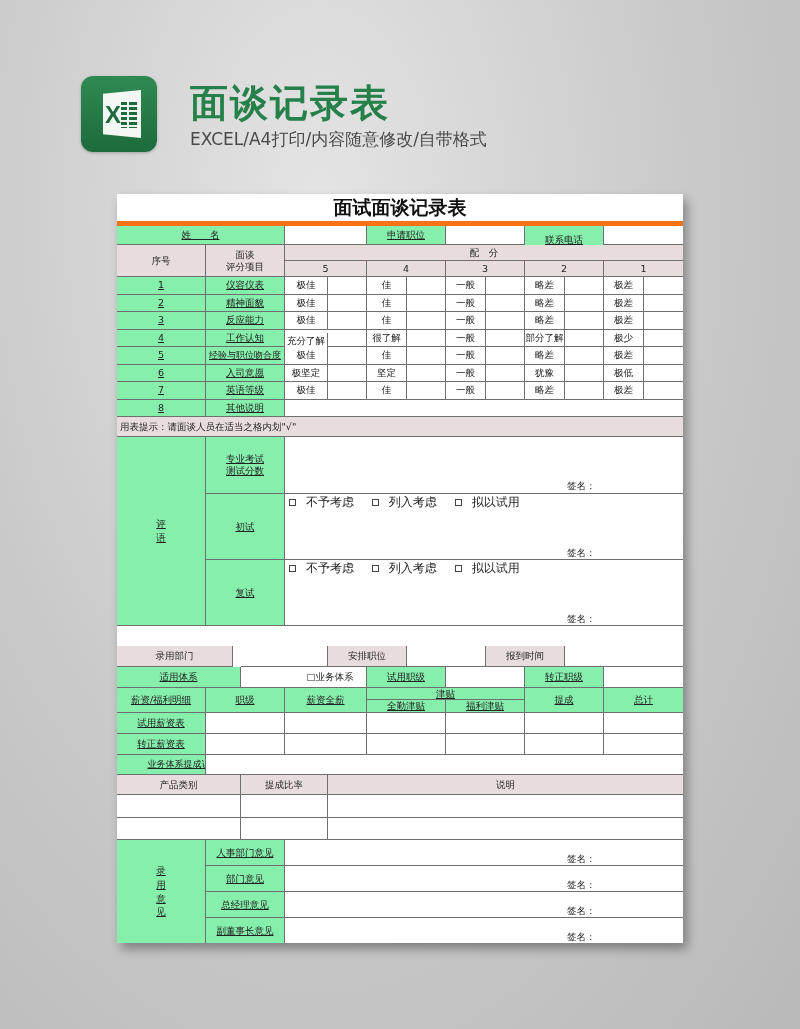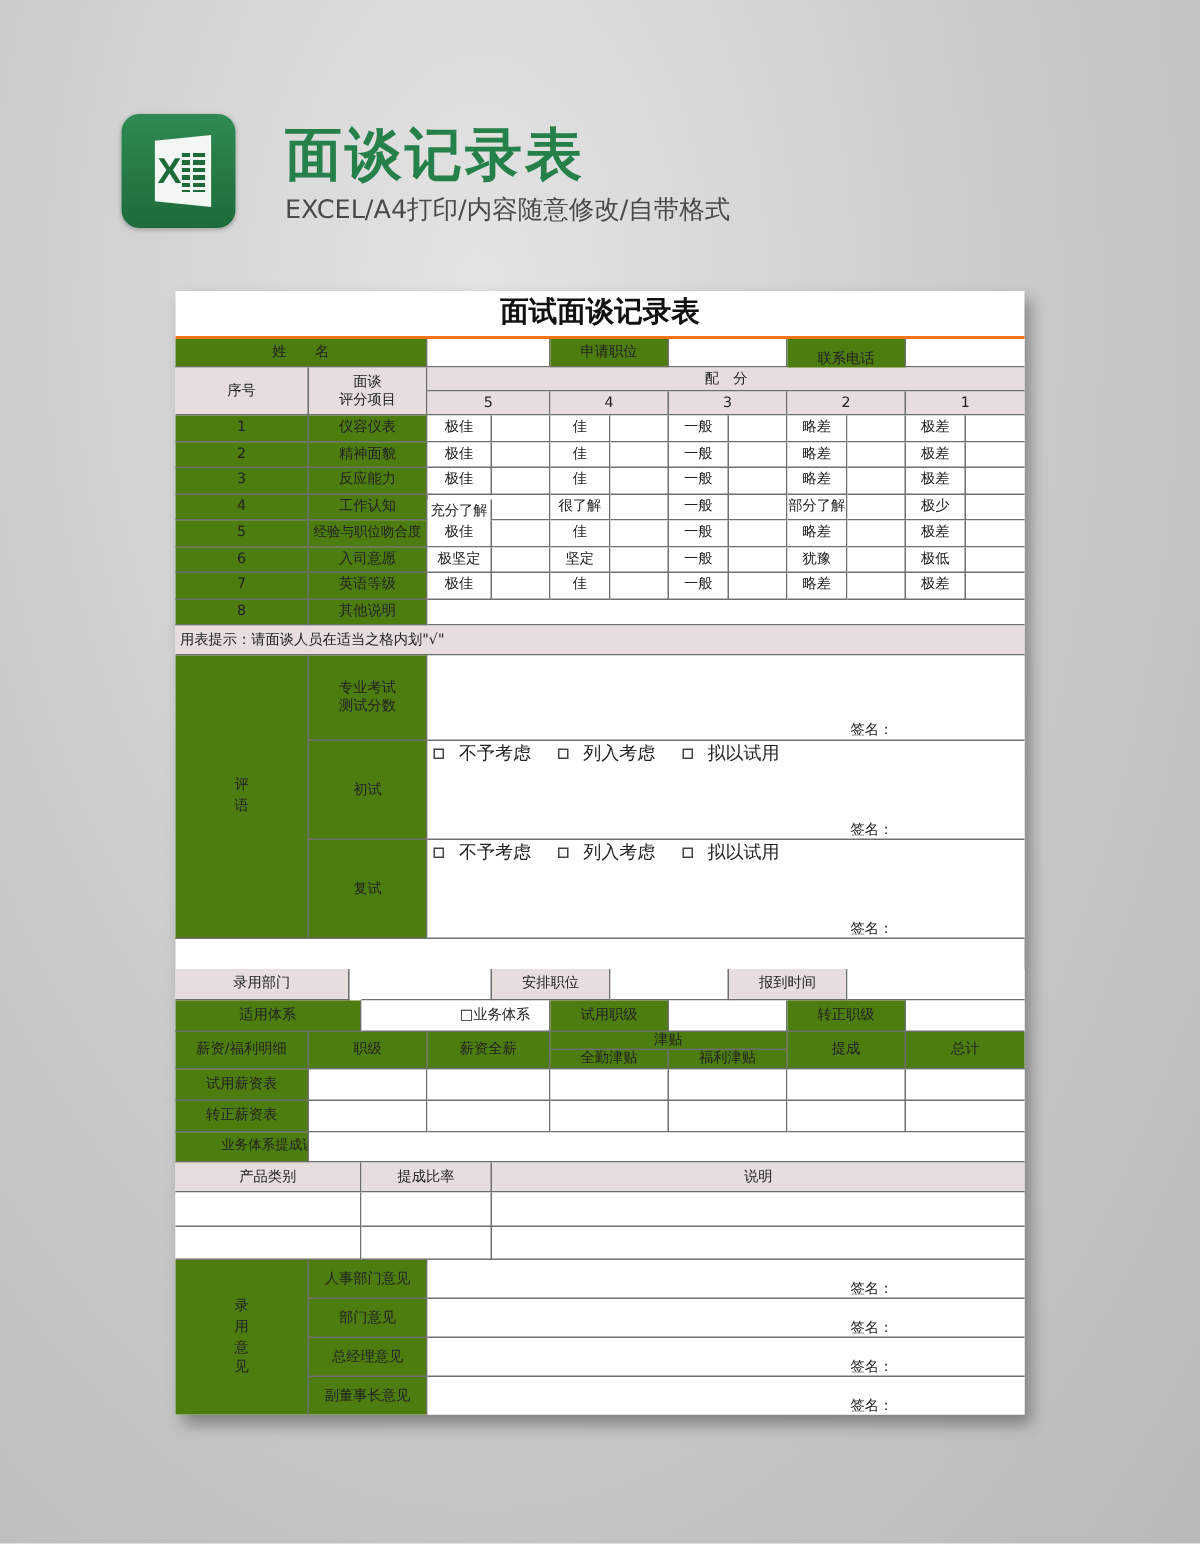--- a/index.html
+++ b/index.html
@@ -33,26 +33,26 @@
   }
   .sheet {
     position:absolute; left:117px; top:194px; width:566px; height:749px; background:#fff;
     box-shadow: 4px 6px 10px rgba(0,0,0,0.35);
   }
   .c {
     position:absolute; box-sizing:border-box; border-right:1px solid #6f6f6f; border-bottom:1px solid #6f6f6f;
     display:flex; align-items:center; justify-content:center; text-align:center;
     font-size:9.5px; color:#222; line-height:1.25; overflow:hidden; white-space:nowrap;
   }
-  .pk { background:#4d7c0f; }
+  .pk { background:#86efac;text-decoration:underline; }
   .gr { background:#e8dddd; }
   .wh { background:#fff; }
   .left { justify-content:flex-start; padding-left:3px; }
   .bold { font-weight:bold; }
-  .title-cell { font-size:19px; font-weight:bold; color:#111; border-bottom:2px solid #f97316; }
+  .title-cell { font-size:19px; font-weight:bold; color:#111; border-bottom:5px solid #f97316; }
   .sig { position:absolute; font-size:9.5px; color:#222; }
   .opts { position:absolute; font-size:12px; color:#222; white-space:nowrap; }
   .opts span.box { display:inline-block; width:5px; height:5px; border:1px solid #444; margin-right:10px; vertical-align:middle; }
   .opts span.lbl { margin-right:14px; }
   .vert { white-space:normal; width:10px; line-height:1.45; }
 </style>
 </head>
 <body>
 
 <div class="banner-icon">

